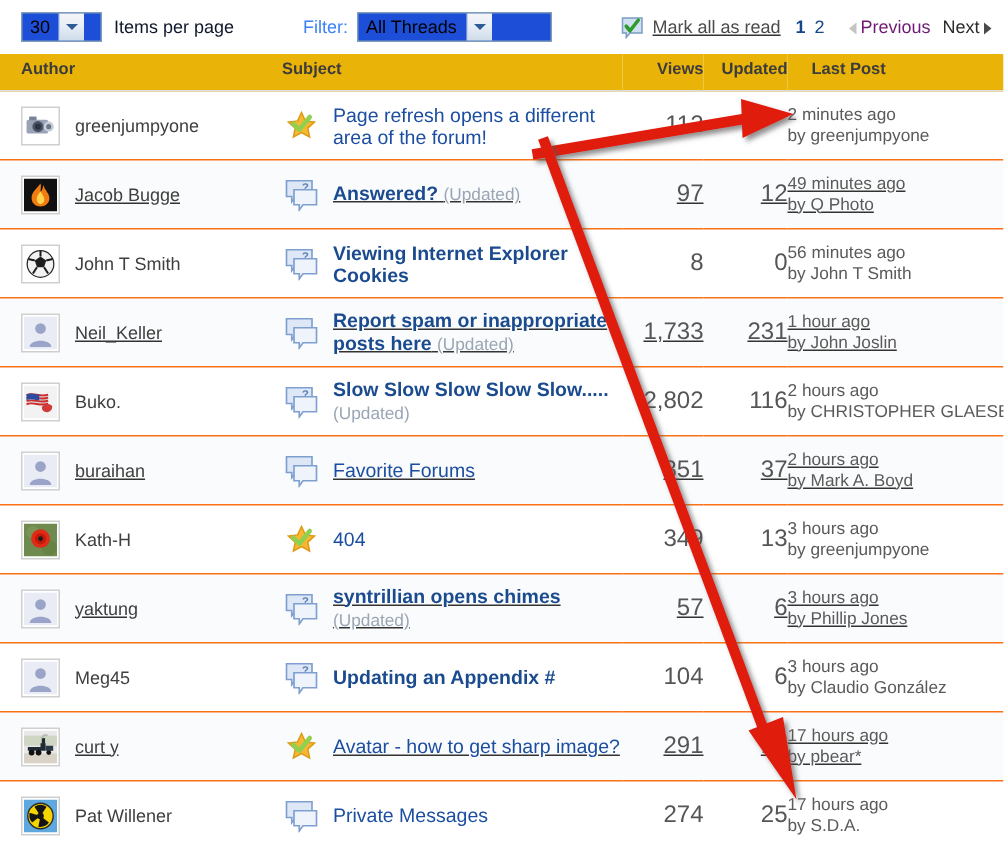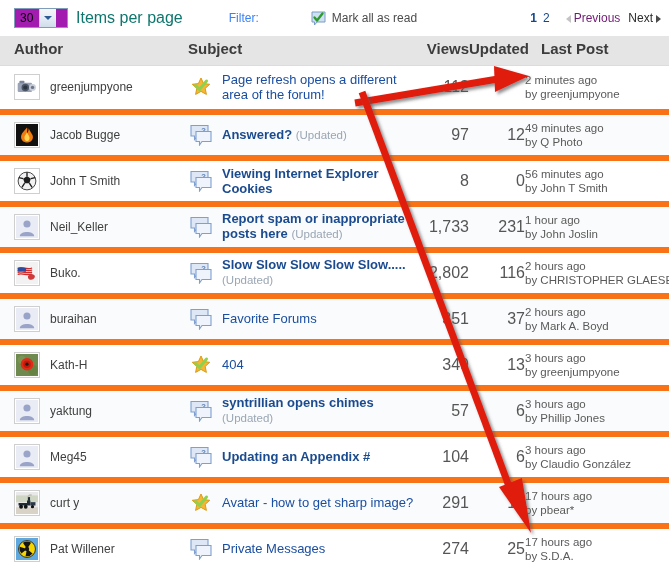--- a/index.html
+++ b/index.html
@@ -21,21 +21,21 @@
     height: 36px;
     display: flex;
     align-items: center;
     padding: 0 8px 0 14px;
     position: relative;
   }
   .xp-select {
     display: inline-flex;
     align-items: stretch;
     border: 1px solid #7f9db9;
-    background: #a21caf;
+    background: #1d4ed8;
     height: 20px;
   }
   .xp-select .val {
     display: flex; align-items: center;
     padding: 0 6px 0 5px;
     font-size: 12px; color: #000;
     white-space: nowrap;
   }
   .xp-select .arrowbtn {
     width: 17px;
@@ -47,35 +47,36 @@
     width: 0; height: 0;
     border-left: 4px solid transparent;
     border-right: 4px solid transparent;
     border-top: 4px solid #2c5a94;
   }
   .sel-items { width: 54px; }
   .sel-filter { width: 130px; }
 
   .tb-label {
     margin-left: 8px;
-    color: #0f766e;
-    font-size: 16px;
+    color: #0f172a;
+    font-size: 12px;
     white-space: nowrap;
   }
   .tb-filter-label {
     margin-left: 46px;
     margin-right: 6px;
     color: #3b82f6;
     font-size: 12px;
   }
 
   .markread {
     display: flex; align-items: center;
     margin-left: 46px;
     white-space: nowrap;
+    text-decoration: underline;
   }
   .markread .txt { margin-left: 6px; color: #4b4b4b; font-size: 12px; }
 
   .pager {
     position: absolute;
     right: 6px; top: 0; height: 36px;
     display: flex; align-items: center;
     font-size: 12px;
   }
   .pg-num {
@@ -106,34 +107,34 @@
     border-top:4px solid transparent;border-bottom:4px solid transparent;
     border-left:5px solid #4b4b4b;
     margin-left:3px; vertical-align: middle;
   }
 
   
   .tbl { width: 669px; border-collapse: collapse; table-layout: fixed; }
   .tbl thead th {
     text-align: left;
     font-weight: bold;
-    font-size: 15px;
+    font-size: 11px;
     color: #3c3c3c;
     padding: 4px 0 8px 0;
     border-bottom: 1px solid #dcdcdc;
-    background: #e5e5e5;
+    background: #eab308;
   }
   .th-author  { width: 188px; padding-left: 14px !important; }
   .th-subject { width: 227px; }
   .th-views   { width: 54px;  text-align: right !important; }
   .th-replies { width: 56px;  text-align: right !important; }
   .th-last    { width: 144px; padding-left: 16px !important; }
 
-  .tbl tbody tr { border-bottom: 6px solid #f97316; }
-  .tbl tbody tr.alt { background: #fafbfc; }
+  .tbl tbody tr { border-bottom: 1px solid #f97316; }
+  .tbl tbody tr.alt { background: #fafbfc; text-decoration: underline; }
   .tbl tbody td { padding: 0; vertical-align: middle; height: 46px; }
 
   .author-cell { display: flex; align-items: center; padding-left: 14px; }
   .avatar {
     width: 26px; height: 26px;
     border: 1px solid #cfcfcf;
     background: #ffffff;
     padding: 1px;
     flex: 0 0 auto;
     position: relative;
@@ -196,20 +197,26 @@
 
   <div class="xp-select sel-items">
     <span class="val">30</span>
     <span class="arrowbtn">
       <span class="xp-chev"></span>
     </span>
   </div>
   <span class="tb-label">Items per page</span>
 
   <span class="tb-filter-label">Filter:</span>
+  <div class="xp-select sel-filter">
+    <span class="val">All Threads</span>
+    <span class="arrowbtn">
+      <span class="xp-chev"></span>
+    </span>
+  </div>
 
   <div class="markread">
     <svg width="15" height="15" viewBox="0 0 15 15">
       <path d="M1 1 H14 V11 H6 L3.5 14 V11 H1 Z" fill="#cfe0f2" stroke="#7b9cc4" stroke-width="1"></path>
       <path d="M3.5 6.5 L6 9.5 L11.5 2.5" fill="none" stroke="#2e9b2e" stroke-width="2.4" stroke-linecap="round" stroke-linejoin="round"></path>
     </svg>
     <span class="txt">Mark all as read</span>
   </div>
 
   <div class="pager">

